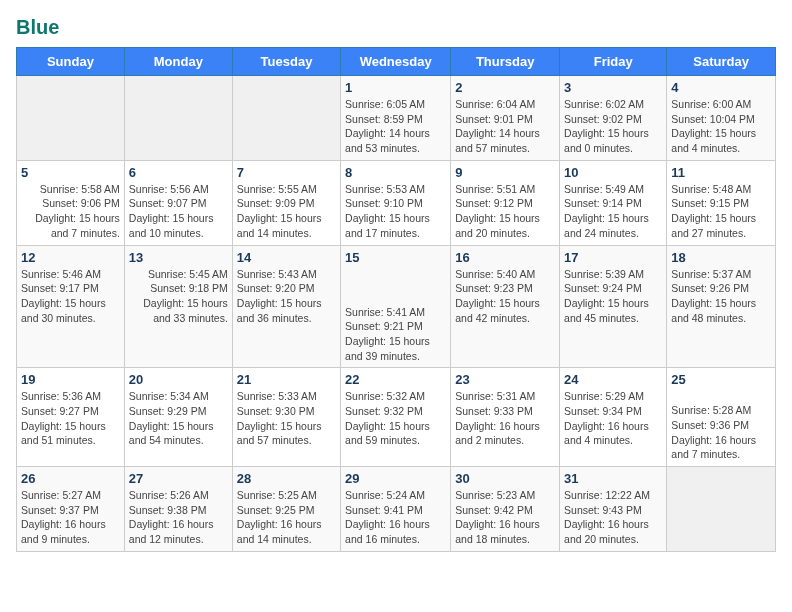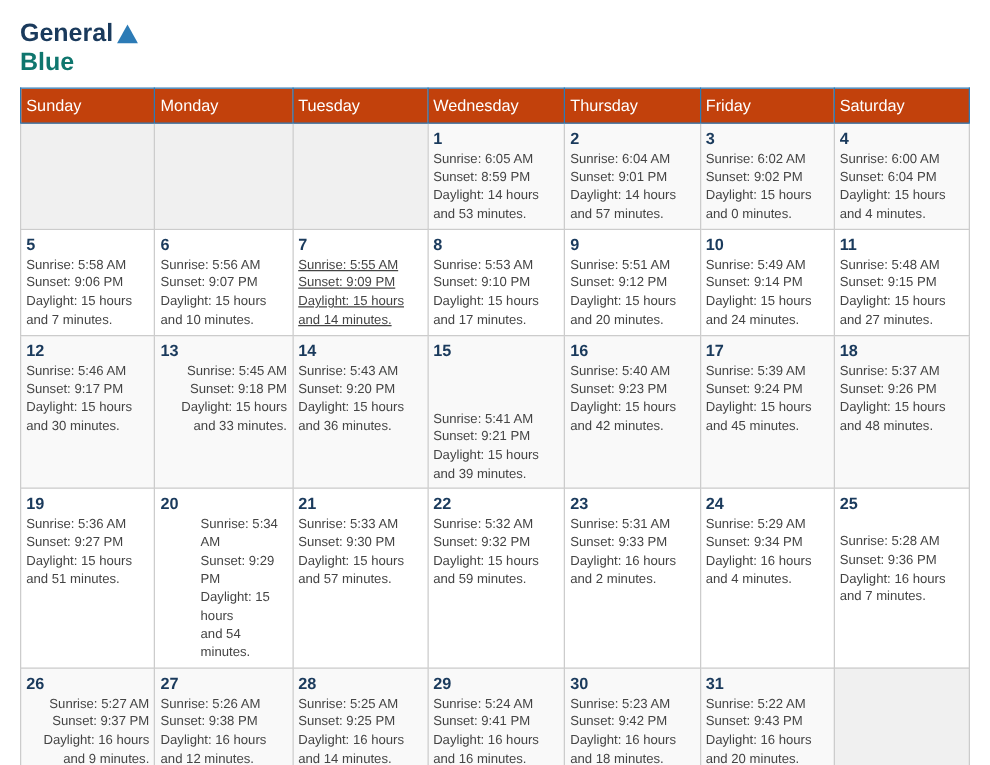--- a/index.html
+++ b/index.html
@@ -46,26 +46,26 @@
       font-size: 16px;
       color: #333;
       font-weight: normal;
     }
     .calendar {
       width: 100%;
       border-collapse: collapse;
       font-size: 11px;
     }
     .calendar thead tr th {
-      background-color: #c2410c;
+      background-color: #3b82f6;
       color: #fff;
       padding: 6px 4px;
-      text-align: left;
+      text-align: center;
       font-size: 13px;
-      font-weight: normal;
+      font-weight: bold;
       border: 1px solid #2c7bb6;
     }
     .calendar tbody tr td {
       vertical-align: top;
       border: 1px solid #ccc;
       padding: 4px;
       width: 113px;
       min-height: 80px;
       background: #fff;
     }
@@ -88,26 +88,20 @@
     }
     .empty-cell {
       background: #f0f0f0 !important;
     }
   </style>
 </head>
 <body>
 
 <div class="header">
   <div class="logo">
-    <div class="logo-text">
-      <span class="general">General</span>
-      <svg class="logo-icon" viewBox="0 0 24 24">
-        <polygon points="12,2 22,20 2,20" fill="#2c7bb6"></polygon>
-      </svg>
-    </div>
     <div style="font-size:20px; font-weight:bold; color:#0f766e;">Blue</div>
   </div>
   <div class="title-block">
     <h1></h1>
     <h2></h2>
   </div>
 </div>
 
 <table class="calendar">
   <thead>
@@ -143,43 +137,43 @@
         <td>
           <div class="day-number">3</div>
           <div class="day-info" style="white-space: pre-line;">Sunrise: 6:02 AM
 Sunset: 9:02 PM
 Daylight: 15 hours
 and 0 minutes.</div>
         </td>
         <td>
           <div class="day-number">4</div>
           <div class="day-info" style="white-space: pre-line;">Sunrise: 6:00 AM
-Sunset: 6:04 PM
+Sunset: 10:04 PM
 Daylight: 15 hours
 and 4 minutes.</div>
         </td>
       </tr>
       <tr>
         <td>
           <div class="day-number">5</div>
-          <div class="day-info" style="white-space: pre-line;">Sunrise: 5:58 AM
+          <div class="day-info" style="white-space: pre-line; text-align: right;">Sunrise: 5:58 AM
 Sunset: 9:06 PM
 Daylight: 15 hours
 and 7 minutes.</div>
         </td>
         <td>
           <div class="day-number">6</div>
           <div class="day-info" style="white-space: pre-line;">Sunrise: 5:56 AM
 Sunset: 9:07 PM
 Daylight: 15 hours
 and 10 minutes.</div>
         </td>
         <td>
           <div class="day-number">7</div>
-          <div class="day-info" style="white-space: pre-line; text-decoration: underline;">Sunrise: 5:55 AM
+          <div class="day-info" style="white-space: pre-line;">Sunrise: 5:55 AM
 Sunset: 9:09 PM
 Daylight: 15 hours
 and 14 minutes.</div>
         </td>
         <td>
           <div class="day-number">8</div>
           <div class="day-info" style="white-space: pre-line;">Sunrise: 5:53 AM
 Sunset: 9:10 PM
 Daylight: 15 hours
 and 17 minutes.</div>
@@ -260,21 +254,21 @@
       <tr>
         <td>
           <div class="day-number">19</div>
           <div class="day-info" style="white-space: pre-line;">Sunrise: 5:36 AM
 Sunset: 9:27 PM
 Daylight: 15 hours
 and 51 minutes.</div>
         </td>
         <td>
           <div class="day-number">20</div>
-          <div class="day-info" style="white-space: pre-line; margin-left: 32px;">Sunrise: 5:34 AM
+          <div class="day-info" style="white-space: pre-line;">Sunrise: 5:34 AM
 Sunset: 9:29 PM
 Daylight: 15 hours
 and 54 minutes.</div>
         </td>
         <td>
           <div class="day-number">21</div>
           <div class="day-info" style="white-space: pre-line;">Sunrise: 5:33 AM
 Sunset: 9:30 PM
 Daylight: 15 hours
 and 57 minutes.</div>
@@ -304,21 +298,21 @@
           <div class="day-number">25</div>
           <div class="day-info" style="white-space: pre-line; margin-top: 16px;">Sunrise: 5:28 AM
 Sunset: 9:36 PM
 Daylight: 16 hours
 and 7 minutes.</div>
         </td>
       </tr>
       <tr>
         <td>
           <div class="day-number">26</div>
-          <div class="day-info" style="white-space: pre-line; text-align: right;">Sunrise: 5:27 AM
+          <div class="day-info" style="white-space: pre-line;">Sunrise: 5:27 AM
 Sunset: 9:37 PM
 Daylight: 16 hours
 and 9 minutes.</div>
         </td>
         <td>
           <div class="day-number">27</div>
           <div class="day-info" style="white-space: pre-line;">Sunrise: 5:26 AM
 Sunset: 9:38 PM
 Daylight: 16 hours
 and 12 minutes.</div>
@@ -339,21 +333,21 @@
         </td>
         <td>
           <div class="day-number">30</div>
           <div class="day-info" style="white-space: pre-line;">Sunrise: 5:23 AM
 Sunset: 9:42 PM
 Daylight: 16 hours
 and 18 minutes.</div>
         </td>
         <td>
           <div class="day-number">31</div>
-          <div class="day-info" style="white-space: pre-line;">Sunrise: 5:22 AM
+          <div class="day-info" style="white-space: pre-line;">Sunrise: 12:22 AM
 Sunset: 9:43 PM
 Daylight: 16 hours
 and 20 minutes.</div>
         </td>
         <td class="empty-cell"></td>
       </tr>
     </tbody>
 </table>
 
 </body></html>

